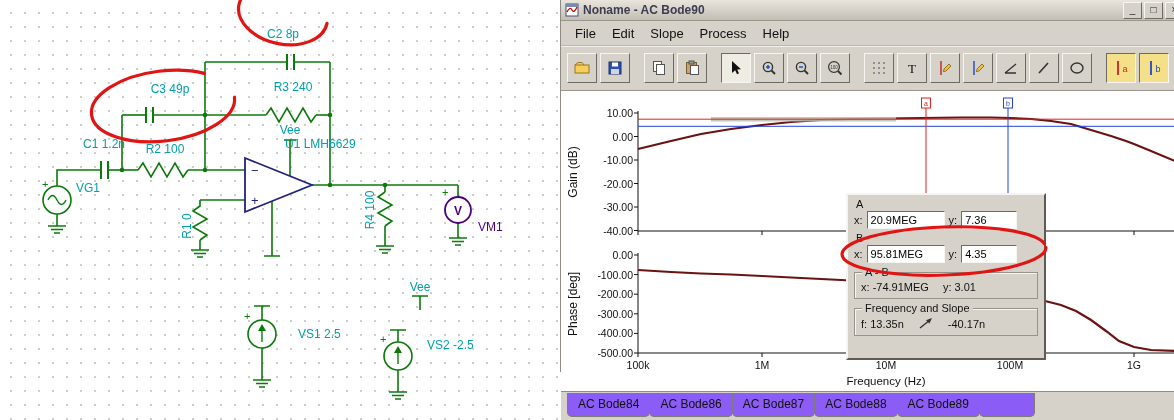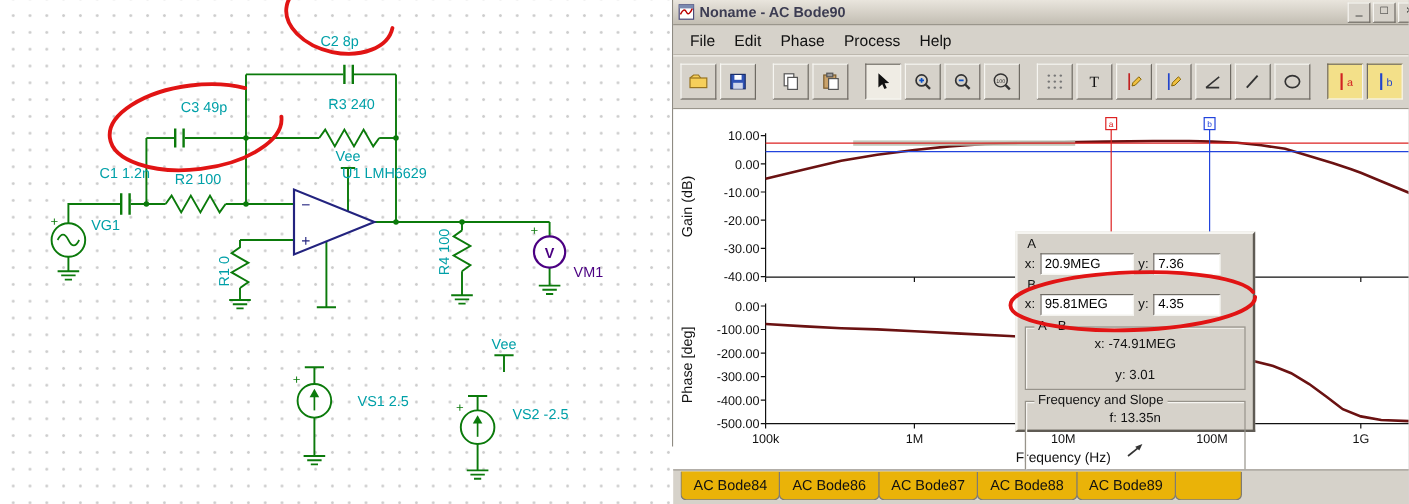--- a/index.html
+++ b/index.html
@@ -38,24 +38,24 @@
         box-sizing:border-box;font-size:11px;color:#111;z-index:10;padding:2px 4px;}
   .cp-sec{font-size:11px;margin:1px 0 0 4px;}
   .cp-row{display:flex;align-items:center;gap:4px;margin:1px 2px 3px;}
   .cp-row label{flex:none;}
   .field{height:16px;border:1px solid;border-color:#6e6a63 #f6f5f1 #f6f5f1 #6e6a63;
         background:#fff;font-family:Liberation Sans, sans-serif;font-size:11px;padding:0 3px;}
   .fx{width:70px;} .fy{width:48px;}
   .group{position:relative;border:1px solid #97938b;box-shadow:1px 1px 0 #f6f5f1 inset;
         margin:9px 2px 0;padding:8px 6px 5px;}
   .group-title{position:absolute;top:-7px;left:7px;background:#d6d2ca;padding:0 3px;font-size:11px;}
-  .group-row{display:flex;gap:14px;align-items:center;flex-direction:column;}
+  .group-row{display:flex;gap:14px;align-items:center;}
   .tabbar{height:32px;display:flex;align-items:flex-start;padding:1px 0 0 6px;
         background:#d6d2ca;border-top:1px solid #8f8b83;}
-  .tab{font-size:12px;color:#111;background:#eab308;border:1px solid #7f7b73;border-top:none;
+  .tab{font-size:12px;color:#111;background:#8b5cf6;border:1px solid #7f7b73;border-top:none;
         border-radius:0 0 5px 5px;padding:4px 10px 5px;margin-right:-1px;white-space:nowrap;}
   .tab.active{background:#fff;position:relative;z-index:2;border-top:1px solid #fff;margin-top:-1px;}
   .tab.partial{width:34px;height:14px;}
   .overlay{position:absolute;left:0;top:0;z-index:20;pointer-events:none;}
 </style>
 </head>
 <body>
 
 <div class="stage">
 
@@ -192,21 +192,21 @@
       <div class="win-btns">
         <div class="wbtn">_</div>
         <div class="wbtn">□</div>
         <div class="wbtn">×</div>
       </div>
     </div>
 
     <div class="menubar">
       <span class="menu-item">File</span>
       <span class="menu-item">Edit</span>
-      <span class="menu-item">Phase</span>
+      <span class="menu-item">Slope</span>
       <span class="menu-item">Process</span>
       <span class="menu-item">Help</span>
     </div>
 
     <div class="toolbar">
       <div class="tbtn">
         <svg width="18" height="18">
           <path d="M2 6l3-2.5h4L11 6" fill="#f6cf5a" stroke="#98741f"></path>
           <rect x="2" y="6" width="14" height="8" fill="#f6cf5a" stroke="#98741f"></rect>
         </svg>

